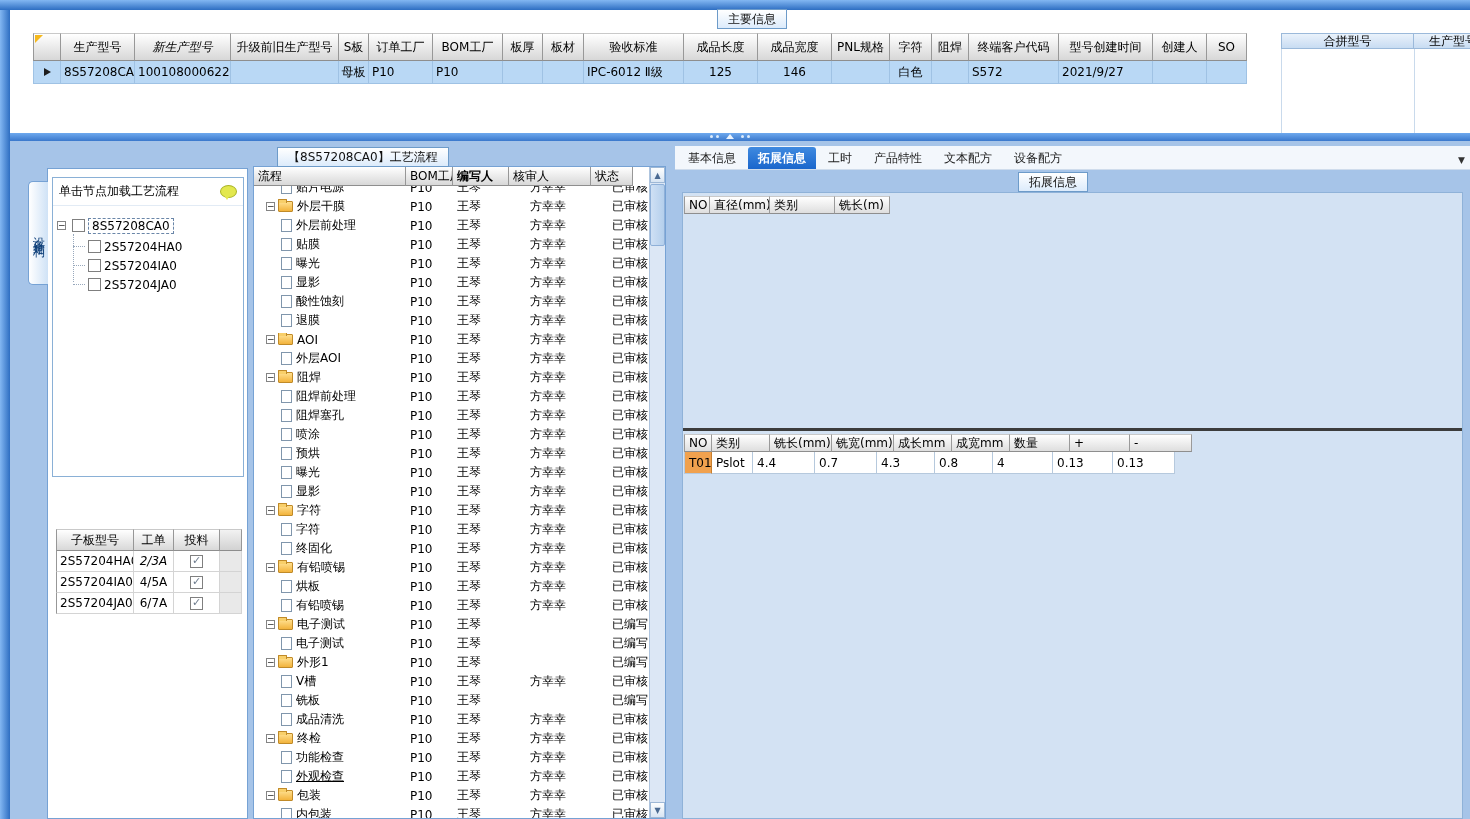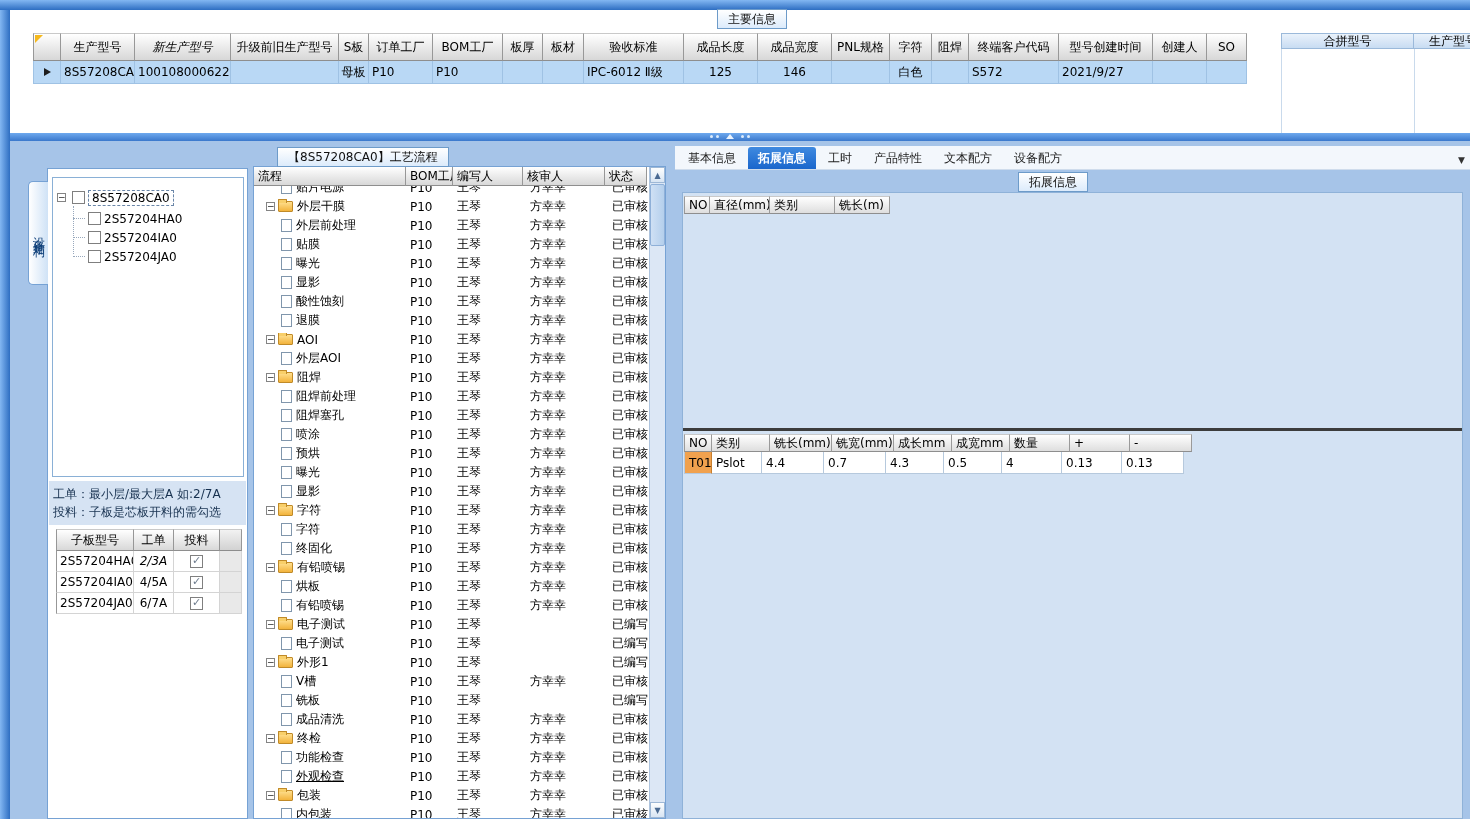--- a/index.html
+++ b/index.html
@@ -181,20 +181,24 @@
         <i></i>
     </div>
   </div>
 
   <div class="lower">
 
     <div class="device-tab">设备结构</div>
 
     <div class="left-panel">
       <div class="tree-wrap">
+        <div class="hint-bar">
+          <span class="hint-text">单击节点加载工艺流程</span>
+          <span class="bubble"></span>
+        </div>
         <div class="tree-area">
           <div class="tree-root-row">
             <span class="expander">−</span>
             <span class="cb"></span>
             <span class="tree-root-label">8S57208CA0</span>
           </div>
           <div class="tree-children">
               <div class="tree-child">
                 <div class="cb"></div>
                 <span>2S57204HA0</span>
@@ -203,24 +207,20 @@
                 <div class="cb"></div>
                 <span>2S57204IA0</span>
               </div>
               <div class="tree-child">
                 <div class="cb"></div>
                 <span>2S57204JA0</span>
               </div>
             </div>
         </div>
       </div>
-      <div class="note-area">
-        <div>工单：最小层/最大层A 如:2/7A</div>
-        <div>投料：子板是芯板开料的需勾选</div>
-      </div>
       <div class="sub-grid">
         <div class="sg-row">
             <div class="sg-h" style="width: 78px;">子板型号</div>
             <div class="sg-h" style="width: 40px;">工单</div>
             <div class="sg-h" style="width: 46px;">投料</div>
             <div class="sg-h sg-filler-h" style="width: 22px;"></div>
           </div>
         <div>
             <div class="sg-row">
               <div class="sg-c" style="width: 78px;">2S57204HA0</div>
@@ -249,21 +249,21 @@
           </div>
       </div>
     </div>
 
     <div class="caption-tab" style="left:267px;top:6px;">【8S57208CA0】工艺流程</div>
 
     <div class="mid-panel">
       <div class="ph-row">
           <div class="ph" style="width: 152px;">流程</div>
           <div class="ph" style="width: 47px;">BOM工厂</div>
-          <div class="ph" style="width: 70px;">编写人</div>
+          <div class="ph" style="width: 56px; font-weight: bold;">编写人</div>
           <div class="ph" style="width: 82px;">核审人</div>
           <div class="ph" style="width: 42px;">状态</div>
         </div>
       <div class="process-rows">
           <div class="pr-row">
             <div class="pr-name leaf" style="width: 152px;">
               <div class="page-ic"></div>
               <span>贴片电源</span>
             </div>
             <div class="pr-cell" style="width: 47px;">P10</div>
@@ -645,25 +645,25 @@
             <div class="kh" style="width: 62px;">铣宽(mm)</div>
             <div class="kh" style="width: 58px;">成长mm</div>
             <div class="kh" style="width: 58px;">成宽mm</div>
             <div class="kh" style="width: 60px;">数量</div>
             <div class="kh" style="width: 60px;">+</div>
             <div class="kh" style="width: 62px;">-</div>
           </div>
         <div>
             <div class="slot-row">
               <div class="sc t01" style="width: 28px;">T01</div>
-              <div class="sc" style="width: 50px;">Pslot</div>
+              <div class="sc" style="width: 41px;">Pslot</div>
               <div class="sc" style="width: 62px;">4.4</div>
               <div class="sc" style="width: 62px;">0.7</div>
               <div class="sc" style="width: 58px;">4.3</div>
-              <div class="sc" style="width: 58px;">0.5</div>
+              <div class="sc" style="width: 58px;">0.8</div>
               <div class="sc" style="width: 60px;">4</div>
               <div class="sc" style="width: 60px;">0.13</div>
               <div class="sc" style="width: 62px;">0.13</div>
             </div>
           </div>
       </div>
     </div>
 
   </div>
 </div>

